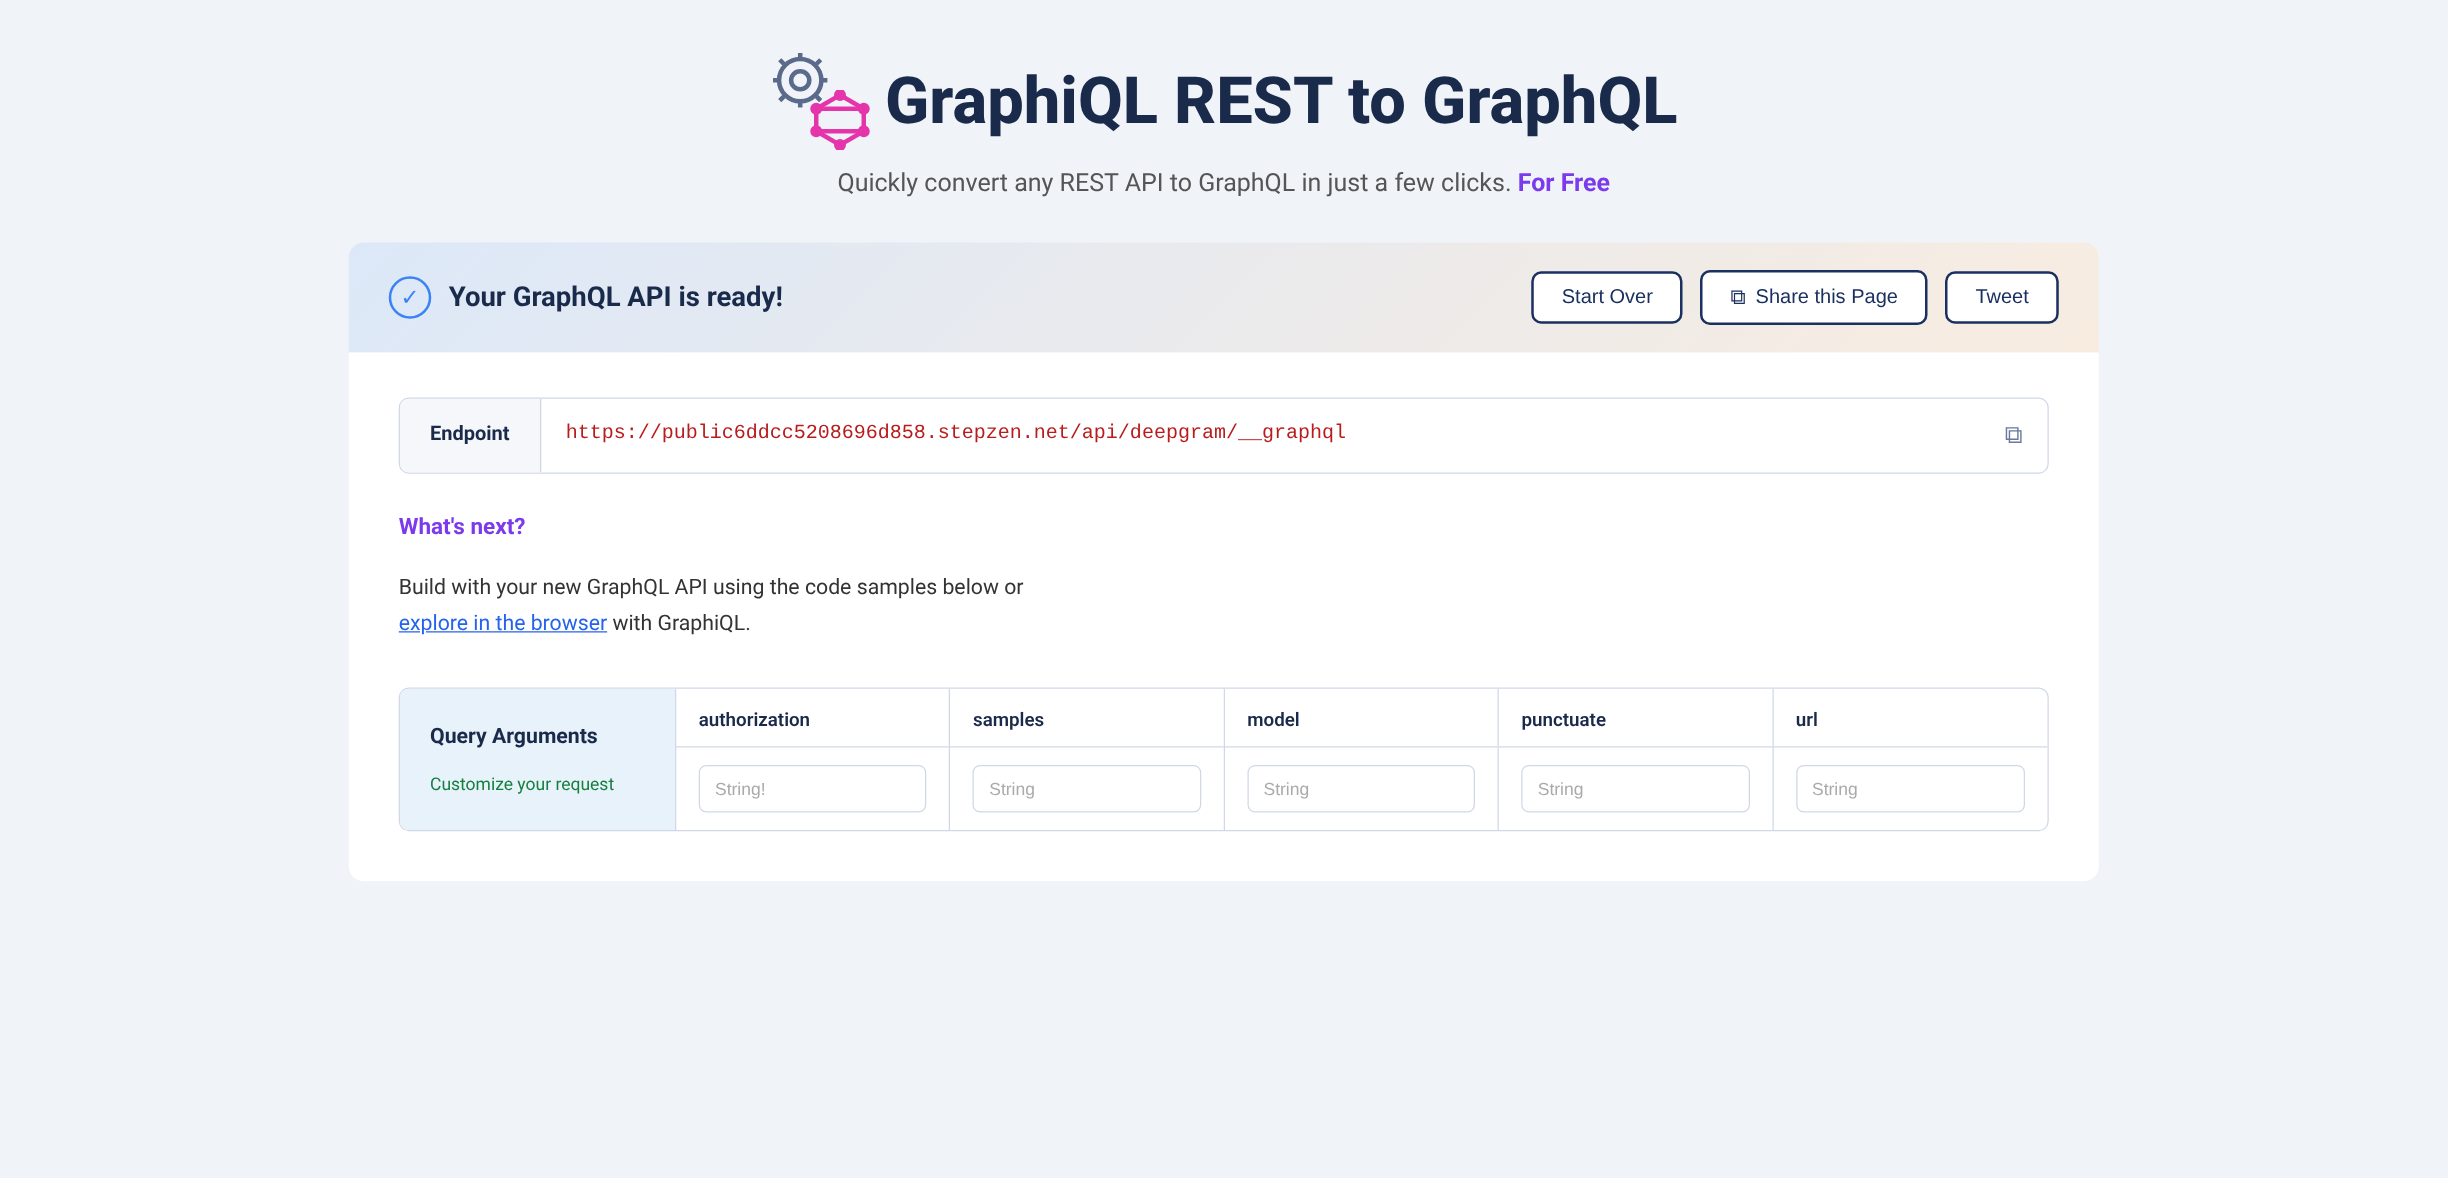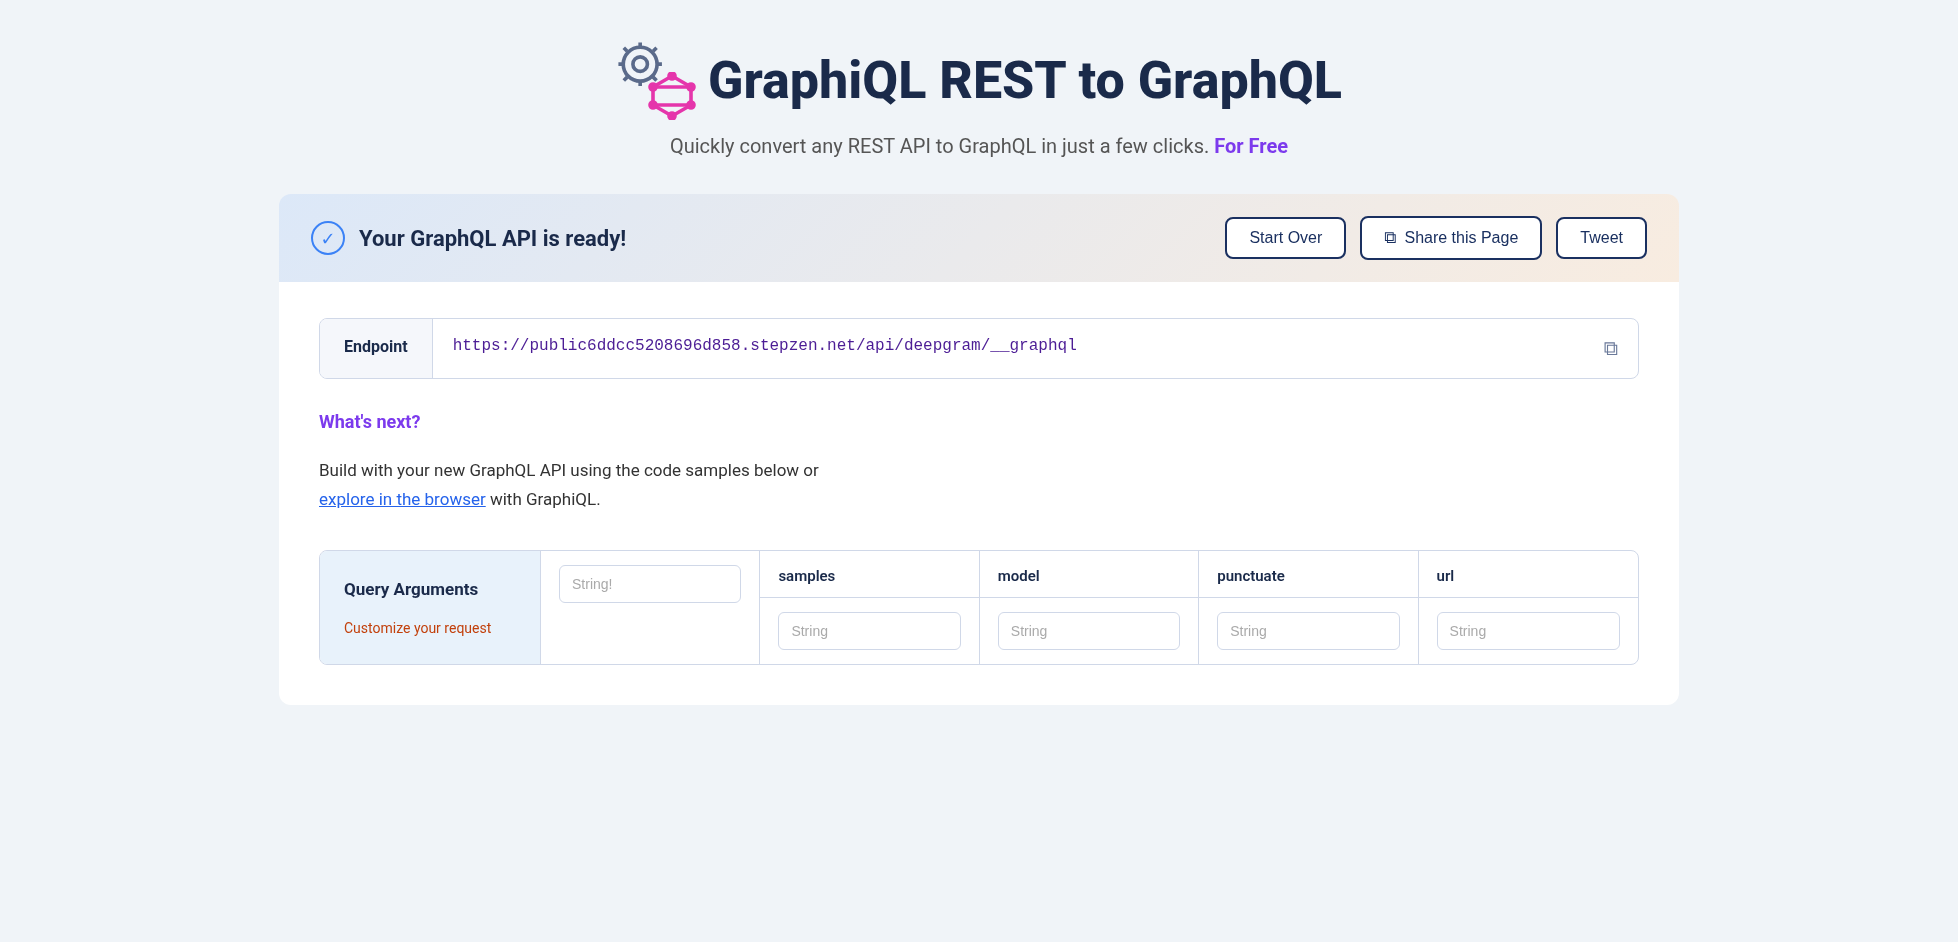--- a/index.html
+++ b/index.html
@@ -152,21 +152,21 @@
       font-weight: 700;
       color: #1a2a4a;
       border-right: 1.5px solid #d0d8e8;
       white-space: nowrap;
     }
 
     .endpoint-url {
       flex: 1;
       padding: 18px 20px;
       font-size: 16px;
-      color: #4c1d95;
+      color: #b91c1c;
       font-family: 'Courier New', monospace;
     }
 
     .copy-btn {
       padding: 18px 20px;
       cursor: pointer;
       color: #6b7a9a;
       border: none;
       background: none;
       font-size: 20px;
@@ -217,21 +217,21 @@
 
     .query-label-title {
       font-size: 17px;
       font-weight: 700;
       color: #1a2a4a;
       margin-bottom: 21px;
     }
 
     .query-label-sub {
       font-size: 14px;
-      color: #c2410c;
+      color: #15803d;
     }
 
     .query-args-grid {
       flex: 1;
       display: grid;
       grid-template-columns: repeat(5, 1fr);
       border-left: 1.5px solid #d0d8e8;
     }
 
     .query-arg-col {
@@ -338,20 +338,21 @@
       </div>
     </div>
 
     <div class="query-section">
       <div class="query-label-col">
         <div class="query-label-title">Query Arguments</div>
         <div class="query-label-sub">Customize your request</div>
       </div>
       <div class="query-args-grid" id="query-args-grid">
       <div class="query-arg-col">
+            <div class="query-arg-header">authorization</div>
             <div class="query-arg-input"><input type="text" placeholder="String!" style=""></div>
           </div>
           <div class="query-arg-col">
             <div class="query-arg-header">samples</div>
             <div class="query-arg-input"><input type="text" placeholder="String" style=""></div>
           </div>
           <div class="query-arg-col">
             <div class="query-arg-header">model</div>
             <div class="query-arg-input"><input type="text" placeholder="String" style=""></div>
           </div>

